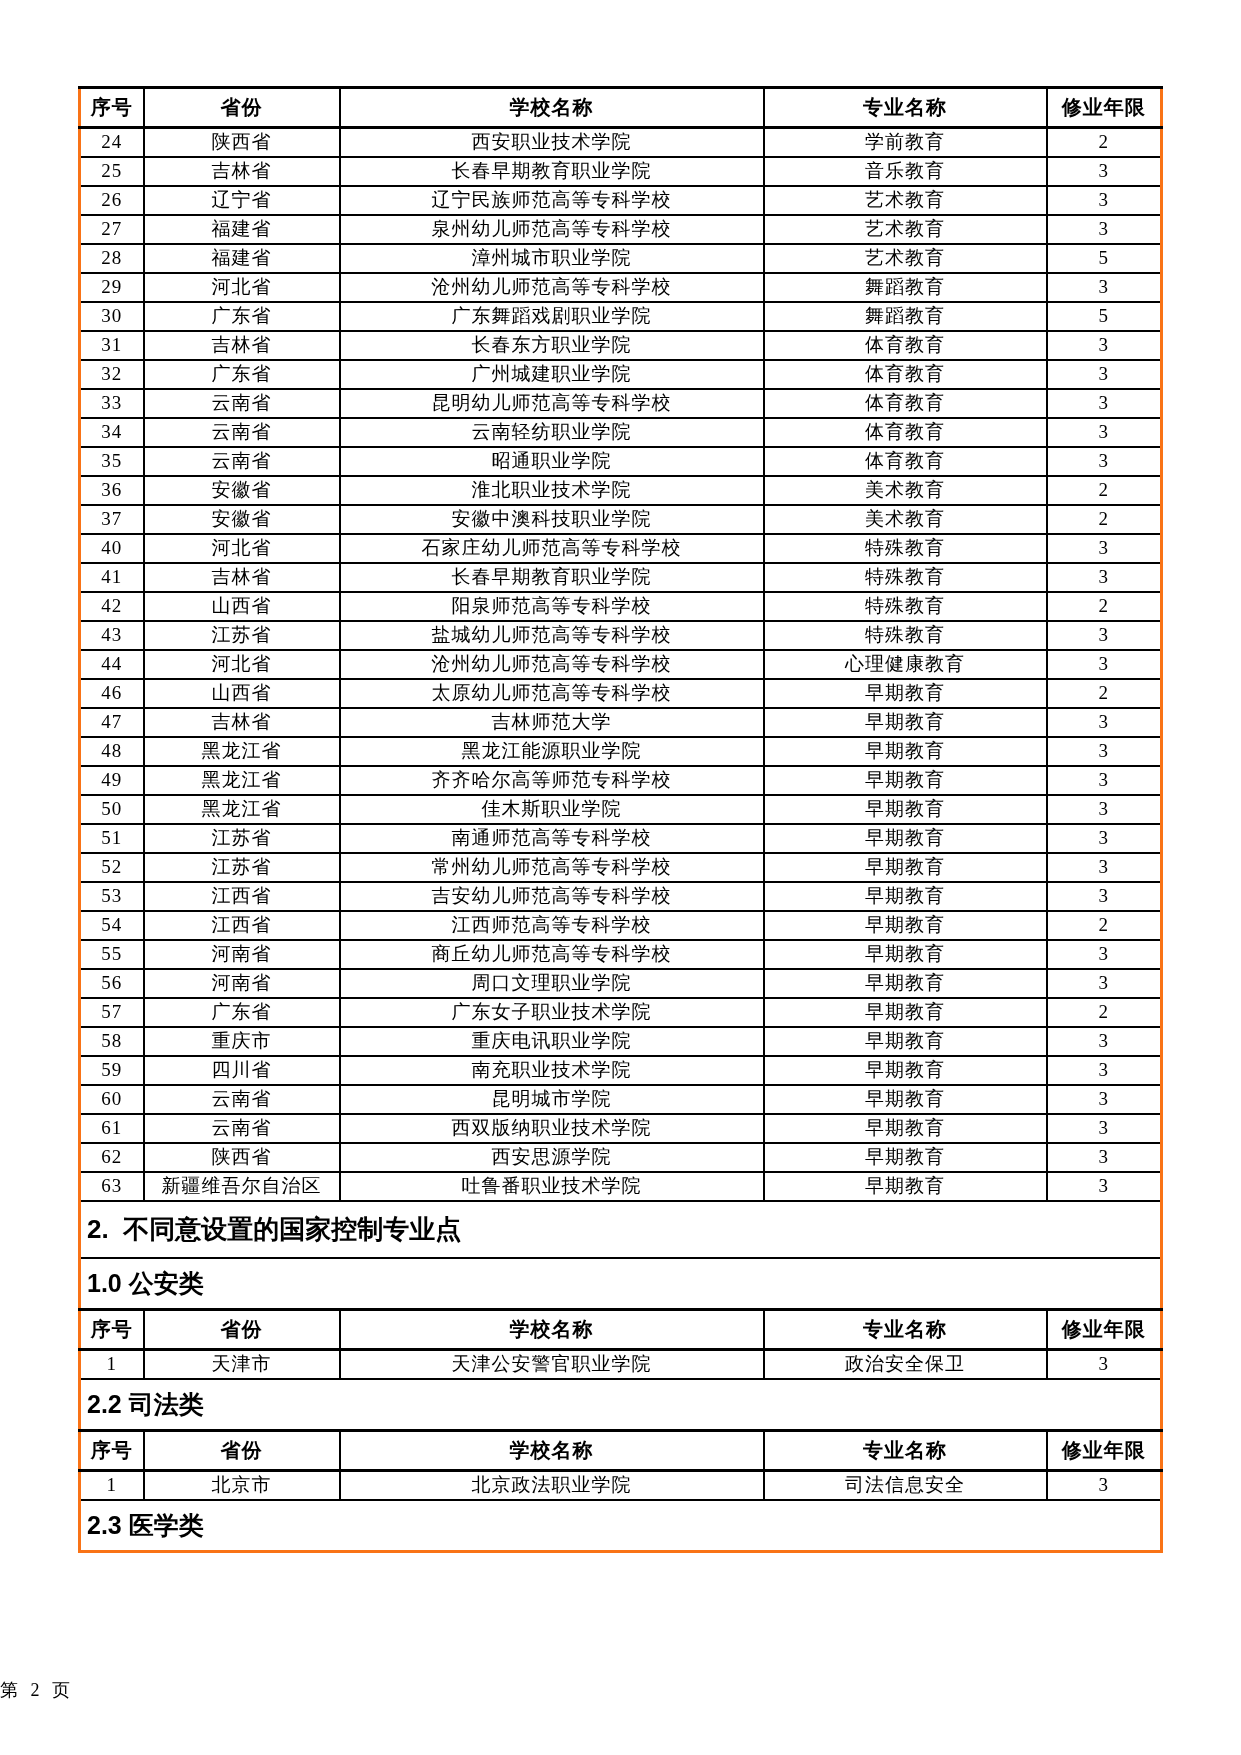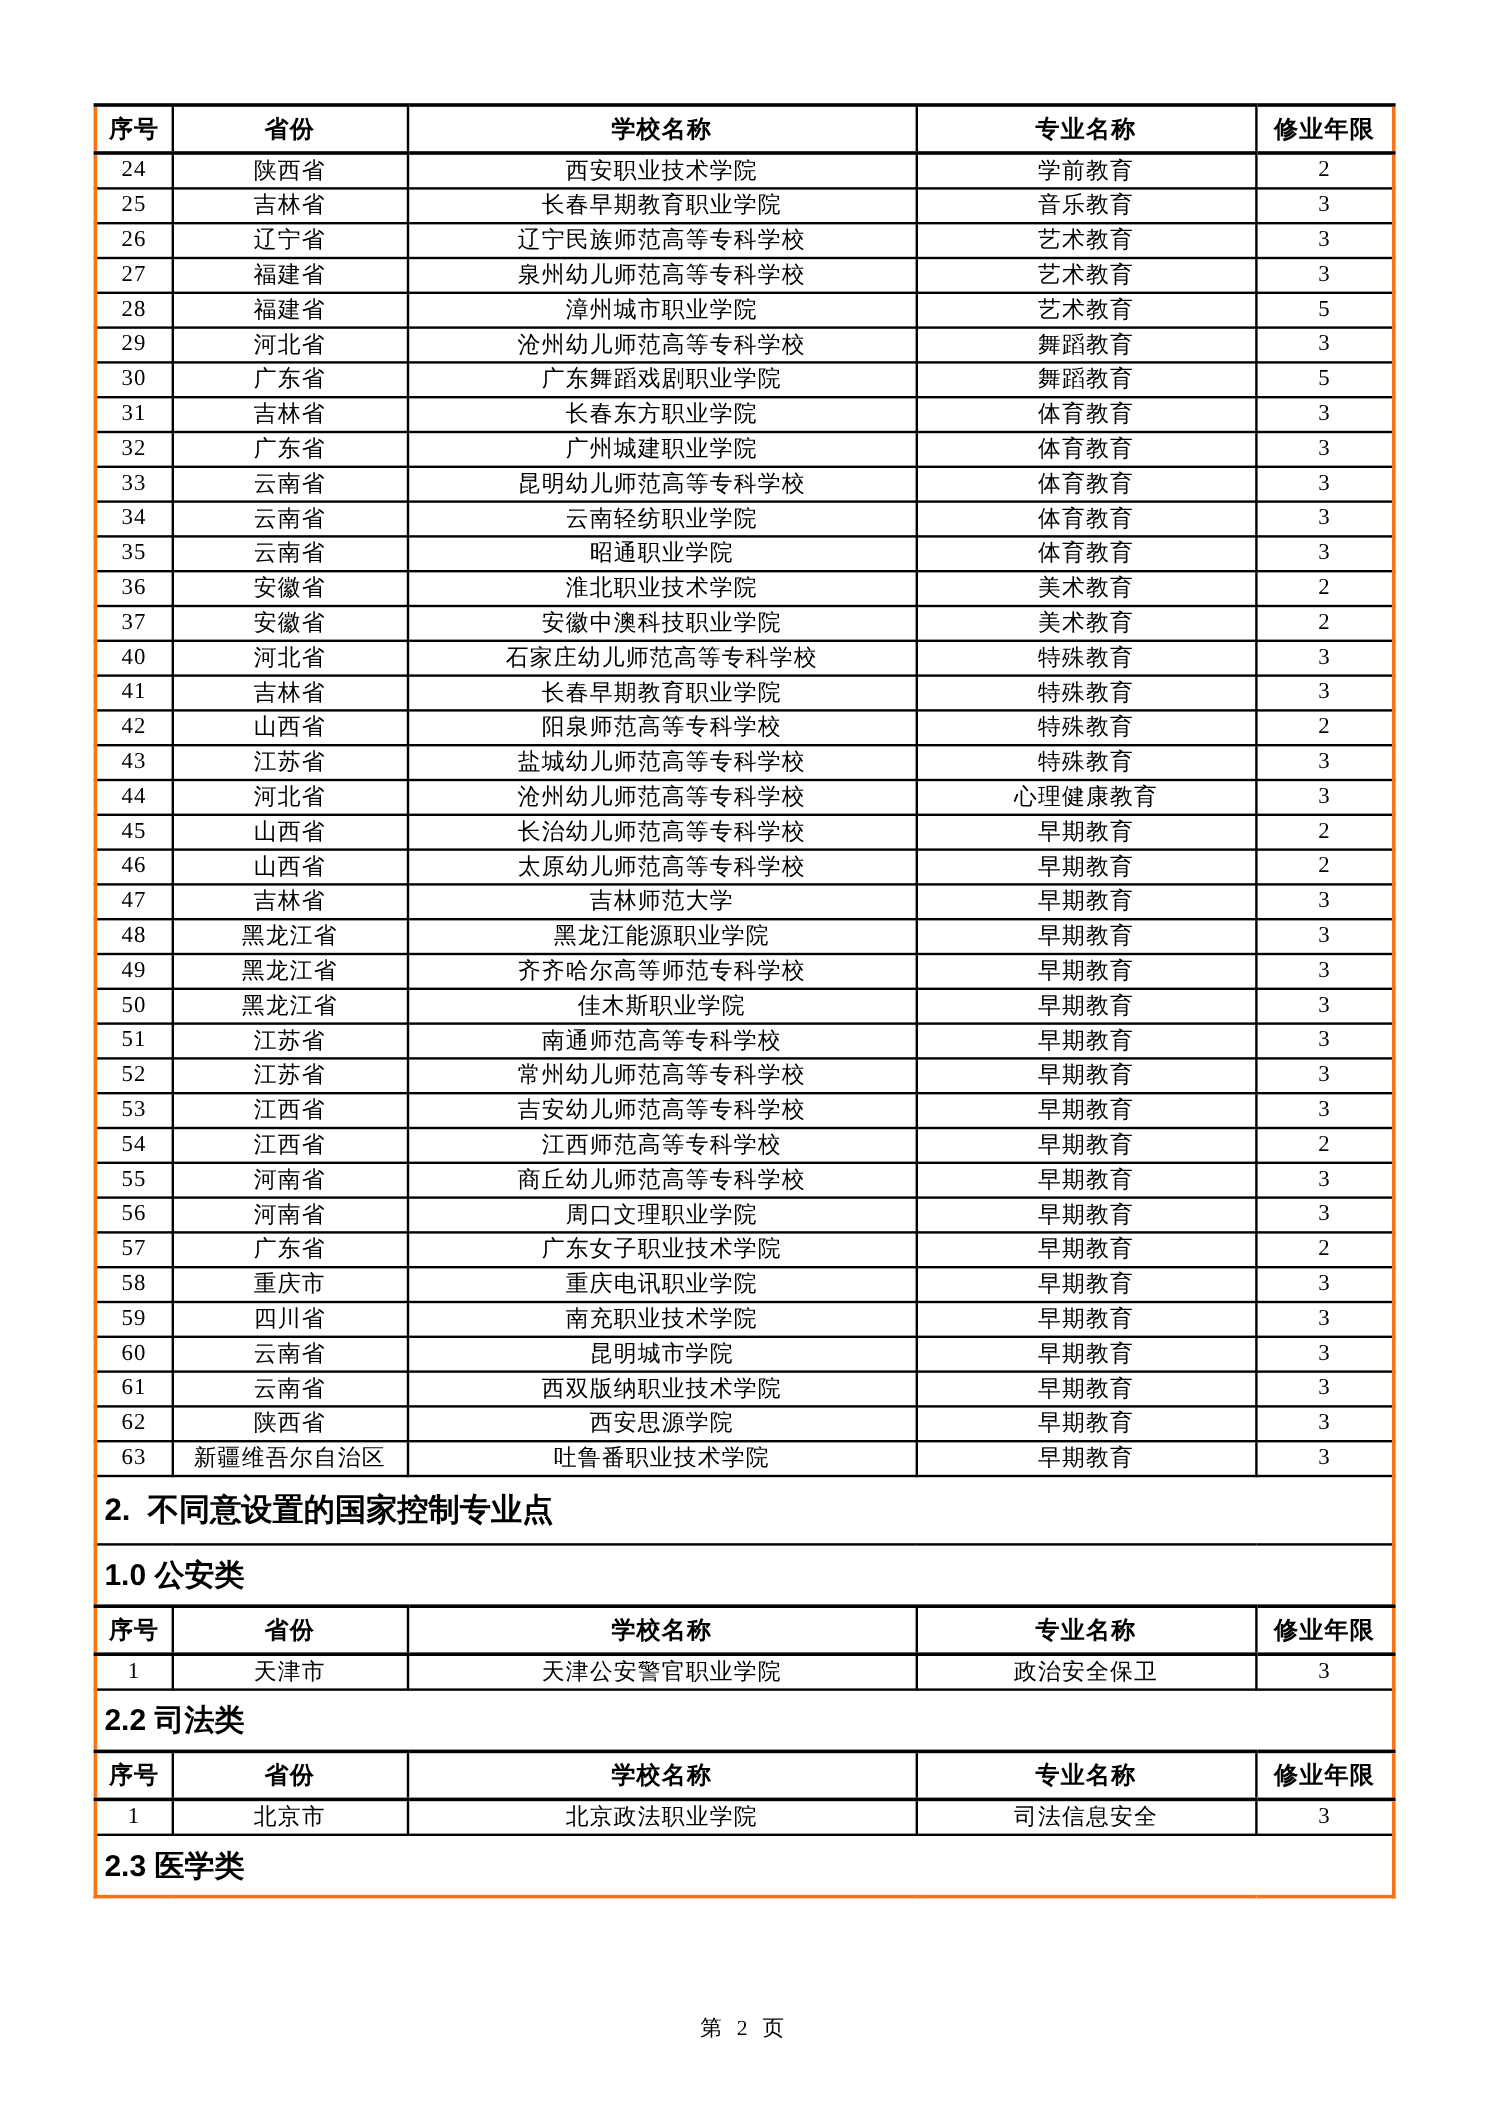--- a/index.html
+++ b/index.html
@@ -42,21 +42,21 @@
     text-align:left;
     padding-left:6px;
     font-family:"Liberation Sans","DejaVu Sans",sans-serif;
     font-weight:bold;
     white-space:pre;
   }
   tr.sec-title td{font-size:26px;margin-left:44px;}
   tr.subsec-title td{font-size:25px;}
   .page-footer{
     position:absolute;left:0;top:1678px;width:1241px;
-    text-align:center;
+    text-align:left;
     font-size:18px;
     letter-spacing:4px;
   }
 </style>
 </head>
 <body>
 
 <div class="page">
 
   <table class="doc-table">
@@ -202,27 +202,20 @@
           <td>3</td>
         </tr>
         <tr class="drow">
           <td>44</td>
           <td>河北省</td>
           <td>沧州幼儿师范高等专科学校</td>
           <td>心理健康教育</td>
           <td>3</td>
         </tr>
         <tr class="drow">
-          <td>45</td>
-          <td>山西省</td>
-          <td>长治幼儿师范高等专科学校</td>
-          <td>早期教育</td>
-          <td>2</td>
-        </tr>
-        <tr class="drow">
           <td>46</td>
           <td>山西省</td>
           <td>太原幼儿师范高等专科学校</td>
           <td>早期教育</td>
           <td>2</td>
         </tr>
         <tr class="drow">
           <td>47</td>
           <td>吉林省</td>
           <td>吉林师范大学</td>

